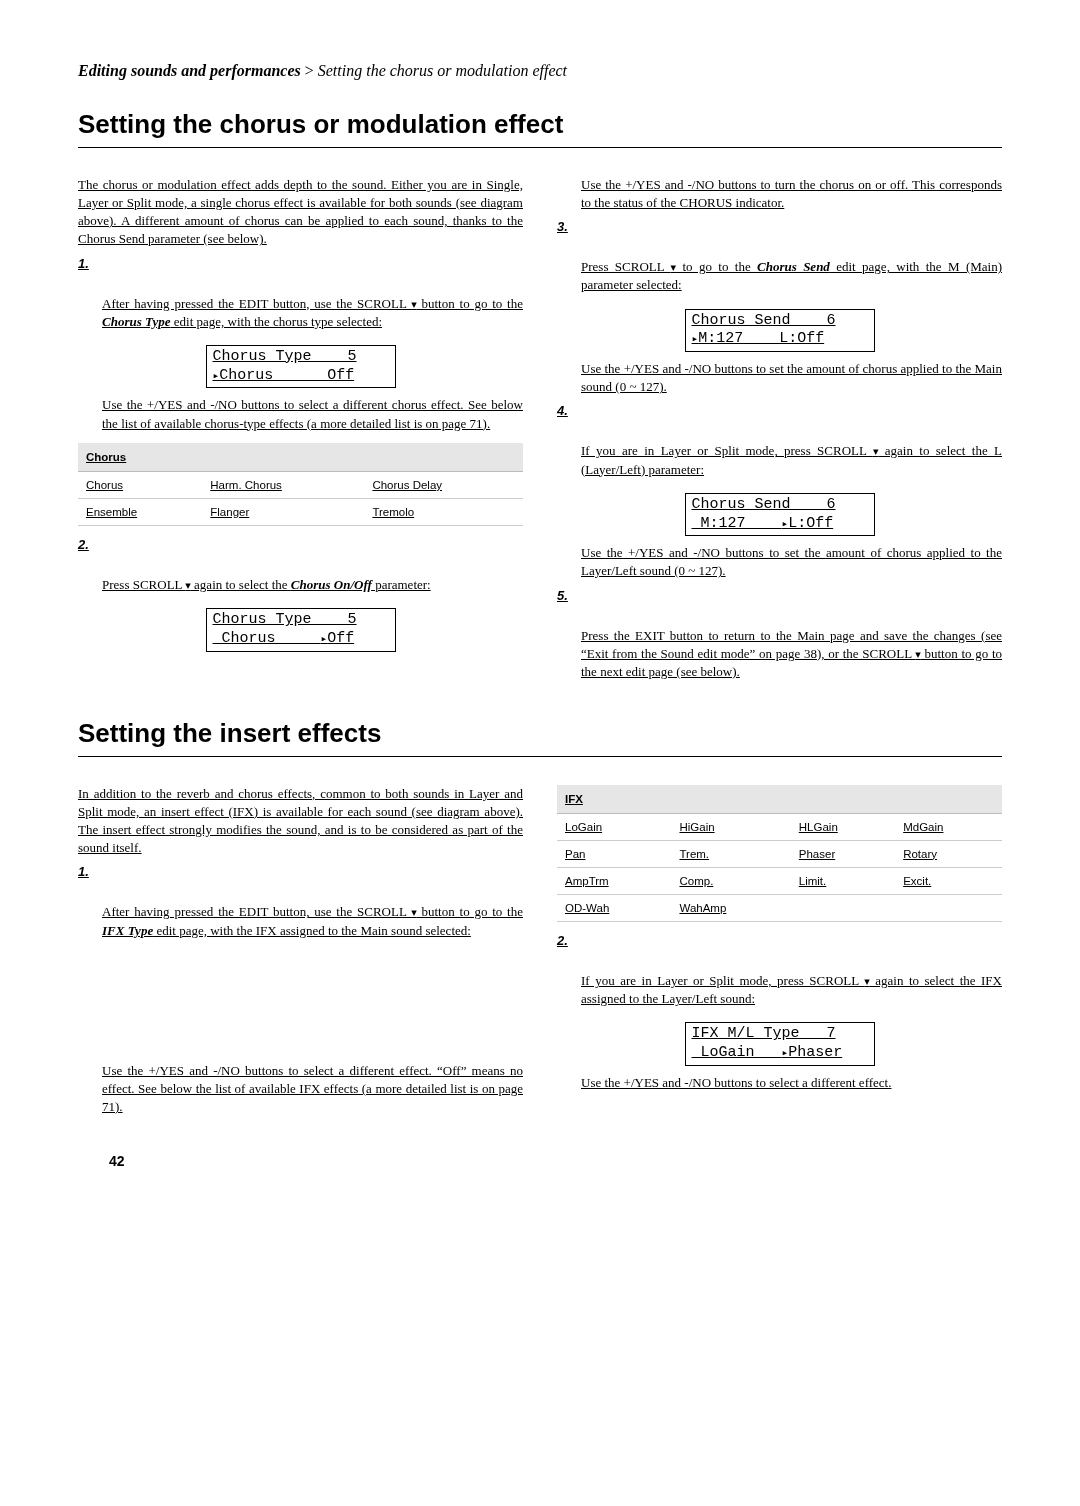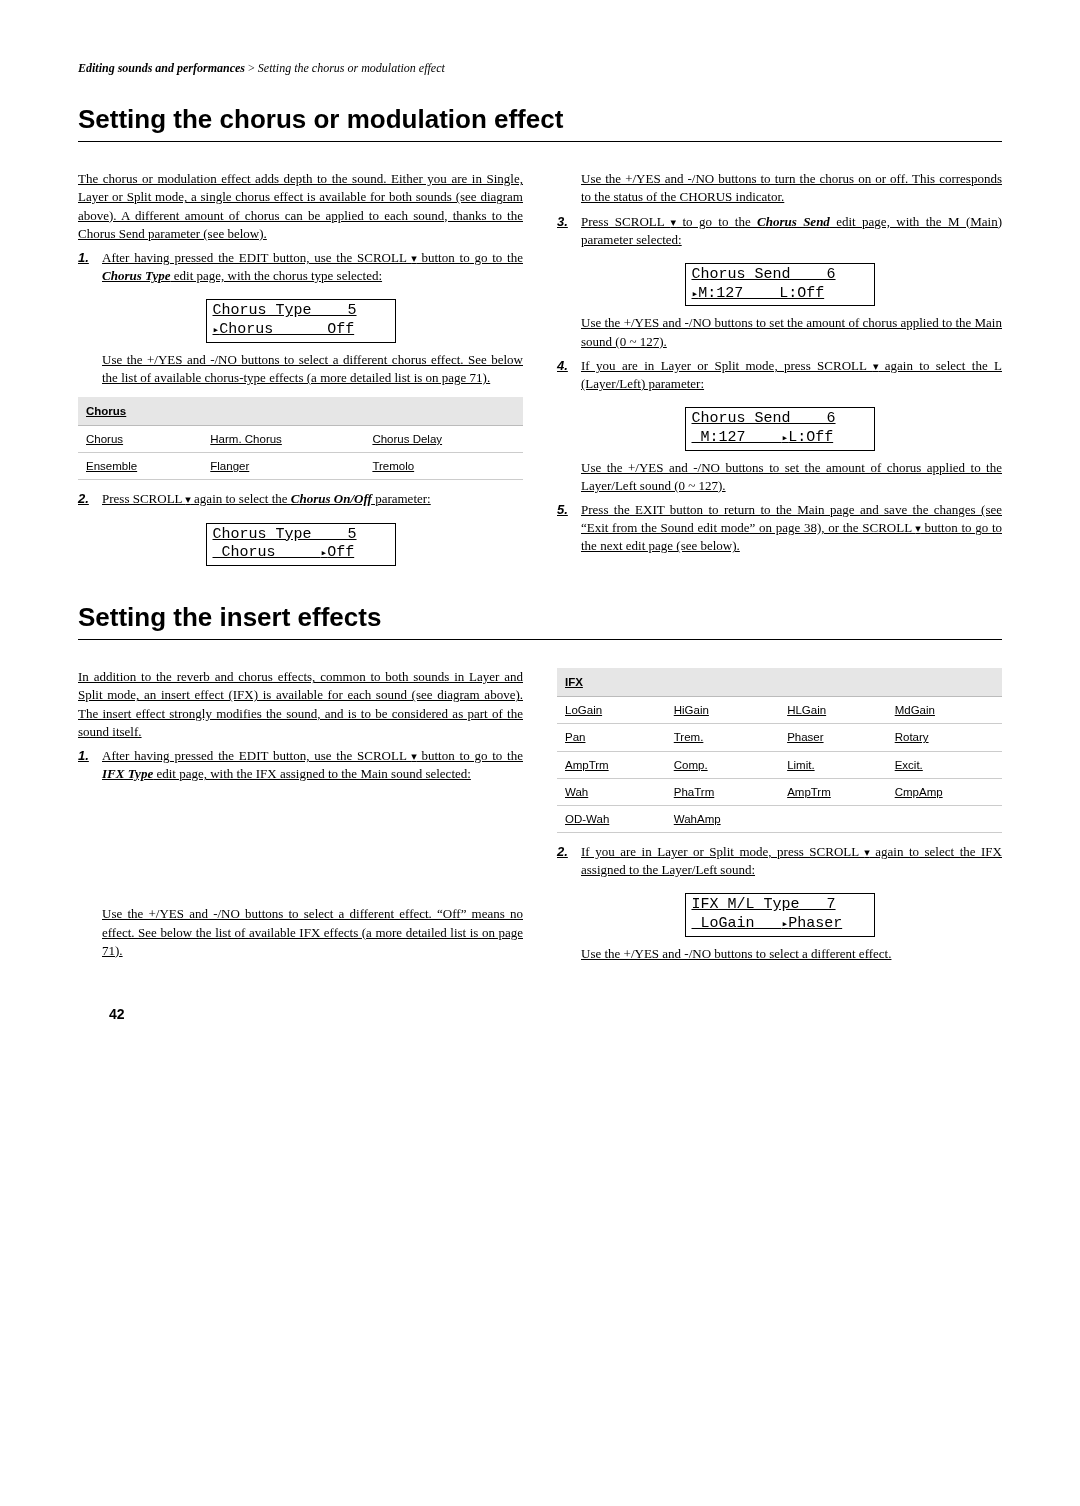--- a/index.html
+++ b/index.html
@@ -6,21 +6,21 @@
   body {
     font-family: Georgia, 'Times New Roman', serif;
     font-size: 13px;
     line-height: 1.4;
     color: #000;
     background: #fff;
     width: 1080px;
     padding: 60px 78px 40px 78px;
   }
   .breadcrumb {
-    font-size: 12px;
+    font-size: 16px;
     margin-bottom: 24px;
   }
   .breadcrumb .sec { font-weight: bold; font-style: italic; }
   .breadcrumb .sub { font-style: italic; }
   h1 {
     font-family: Arial, Helvetica, sans-serif;
     font-size: 26px;
     font-weight: bold;
     border-bottom: 1.5px solid #000;
     padding-bottom: 4px;
@@ -43,21 +43,21 @@
     break-inside: avoid;
   }
   .step .num {
     font-family: Arial, Helvetica, sans-serif;
     font-weight: bold;
     font-style: italic;
     font-size: 13px;
     min-width: 16px;
   }
   .step .body { flex: 1; text-align: justify; }
-  .step .body p { text-align: justify; }
+  .step .body p { text-align: justify; margin-top: 40px; }
   .bi { font-weight: bold; font-style: italic; }
   .inst {
     margin-left: 24px;
     margin-top: 0;
     margin-bottom: 6px;
     text-align: justify;
   }
   .lcd {
     font-family: 'Courier New', monospace;
     font-size: 15px;
@@ -214,26 +214,20 @@
           <td>Phaser</td>
           <td>Rotary</td>
         </tr>
     <tr>
           <td>AmpTrm</td>
           <td>Comp.</td>
           <td>Limit.</td>
           <td>Excit.</td>
         </tr>
     <tr>
-          <td>Wah</td>
-          <td>PhaTrm</td>
-          <td>AmpTrm</td>
-          <td>CmpAmp</td>
-        </tr>
-    <tr>
           <td>OD-Wah</td>
           <td>WahAmp</td>
           <td class="empty"></td>
           <td class="empty"></td>
         </tr>
   </tbody>
     </table>
 
   <div class="step block">
     <div class="num">2.</div>

